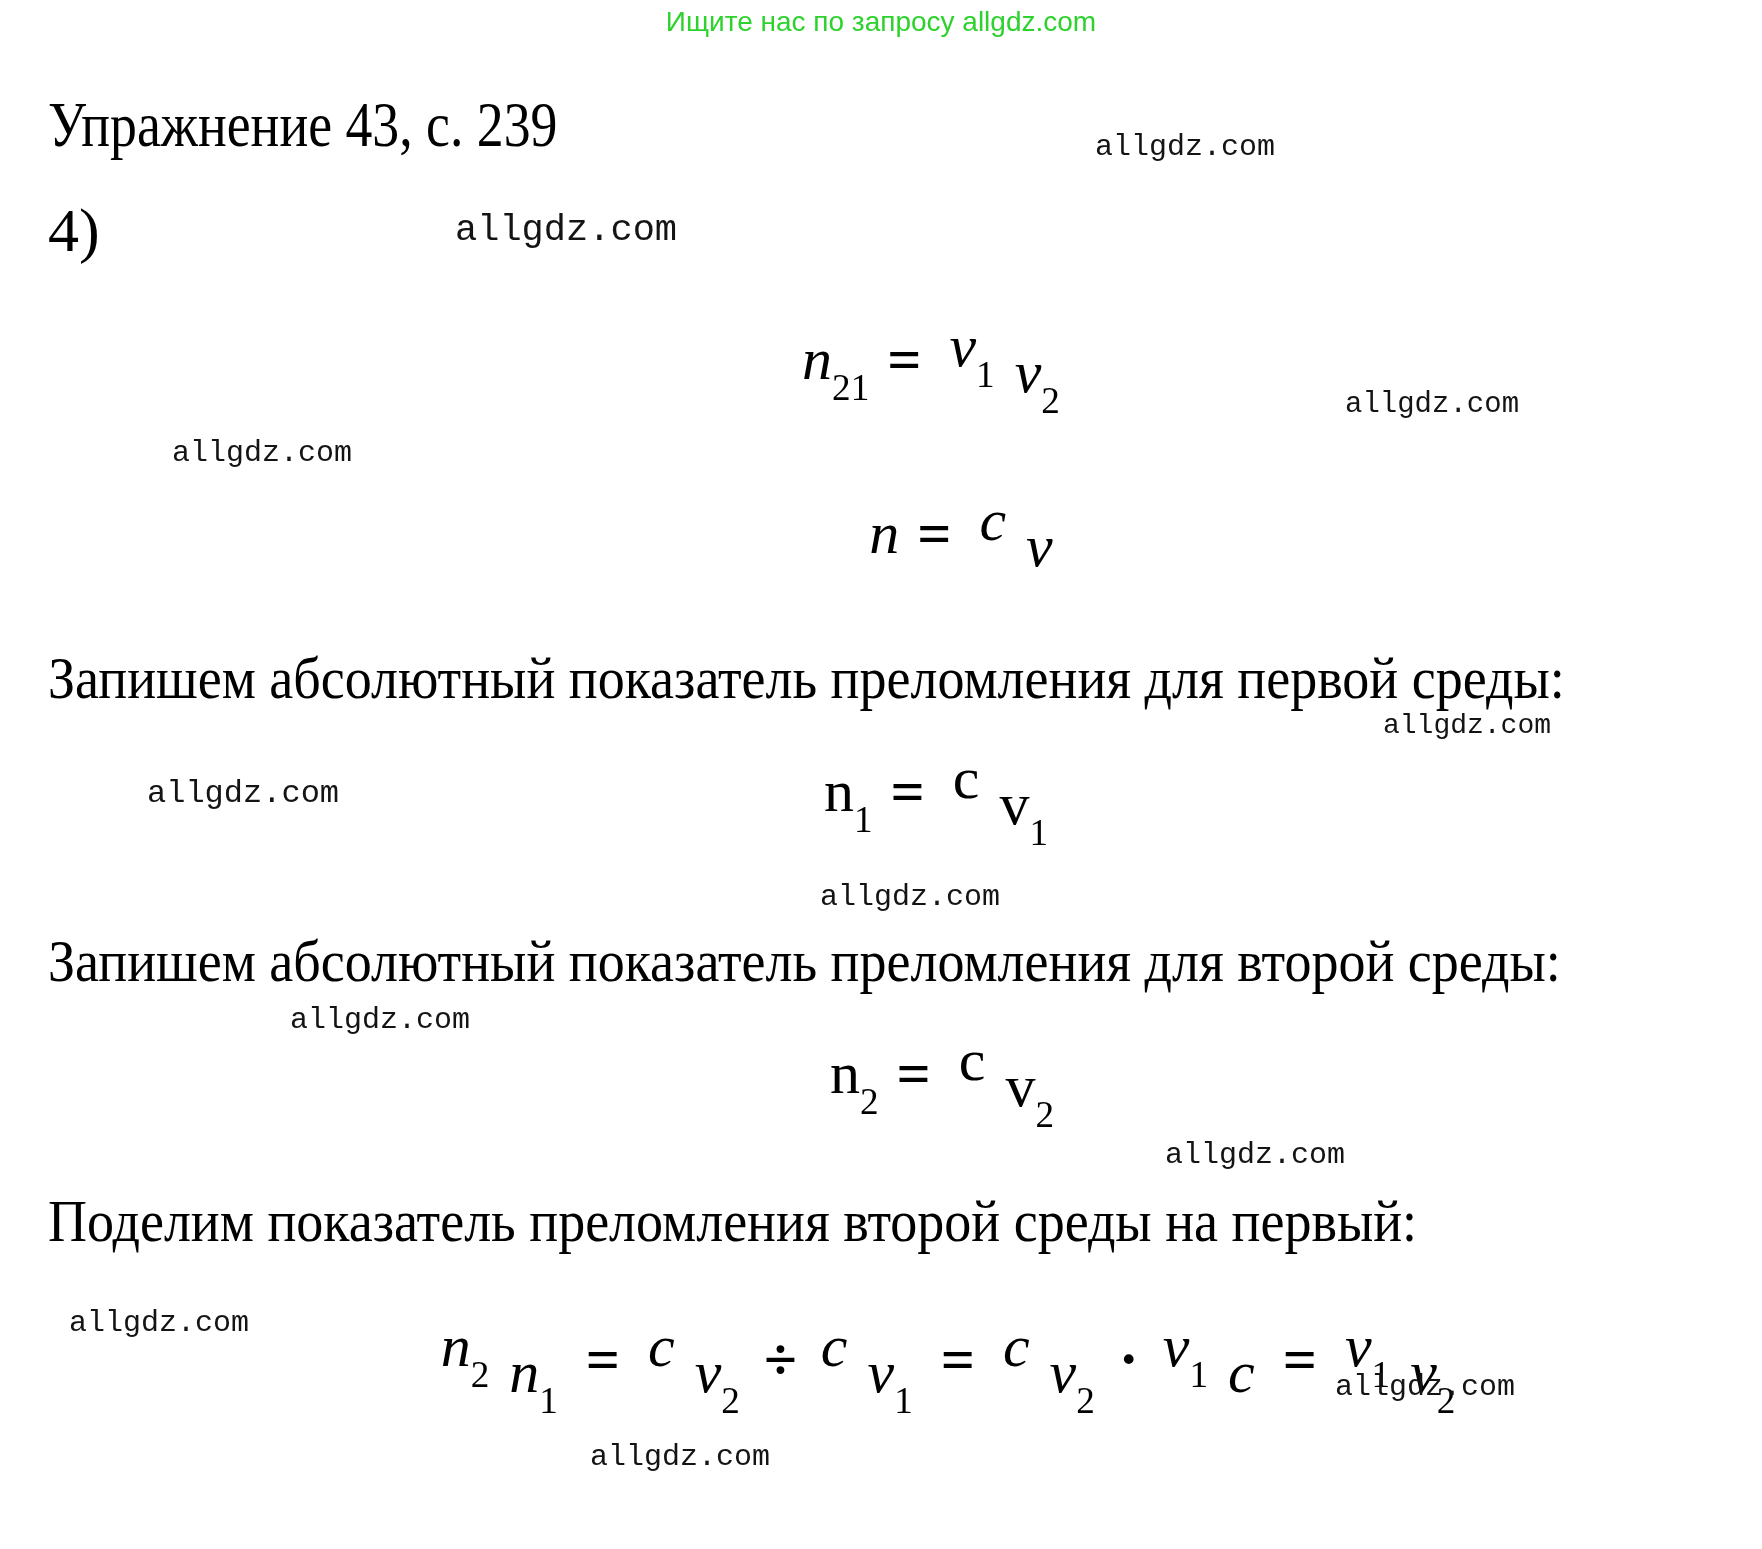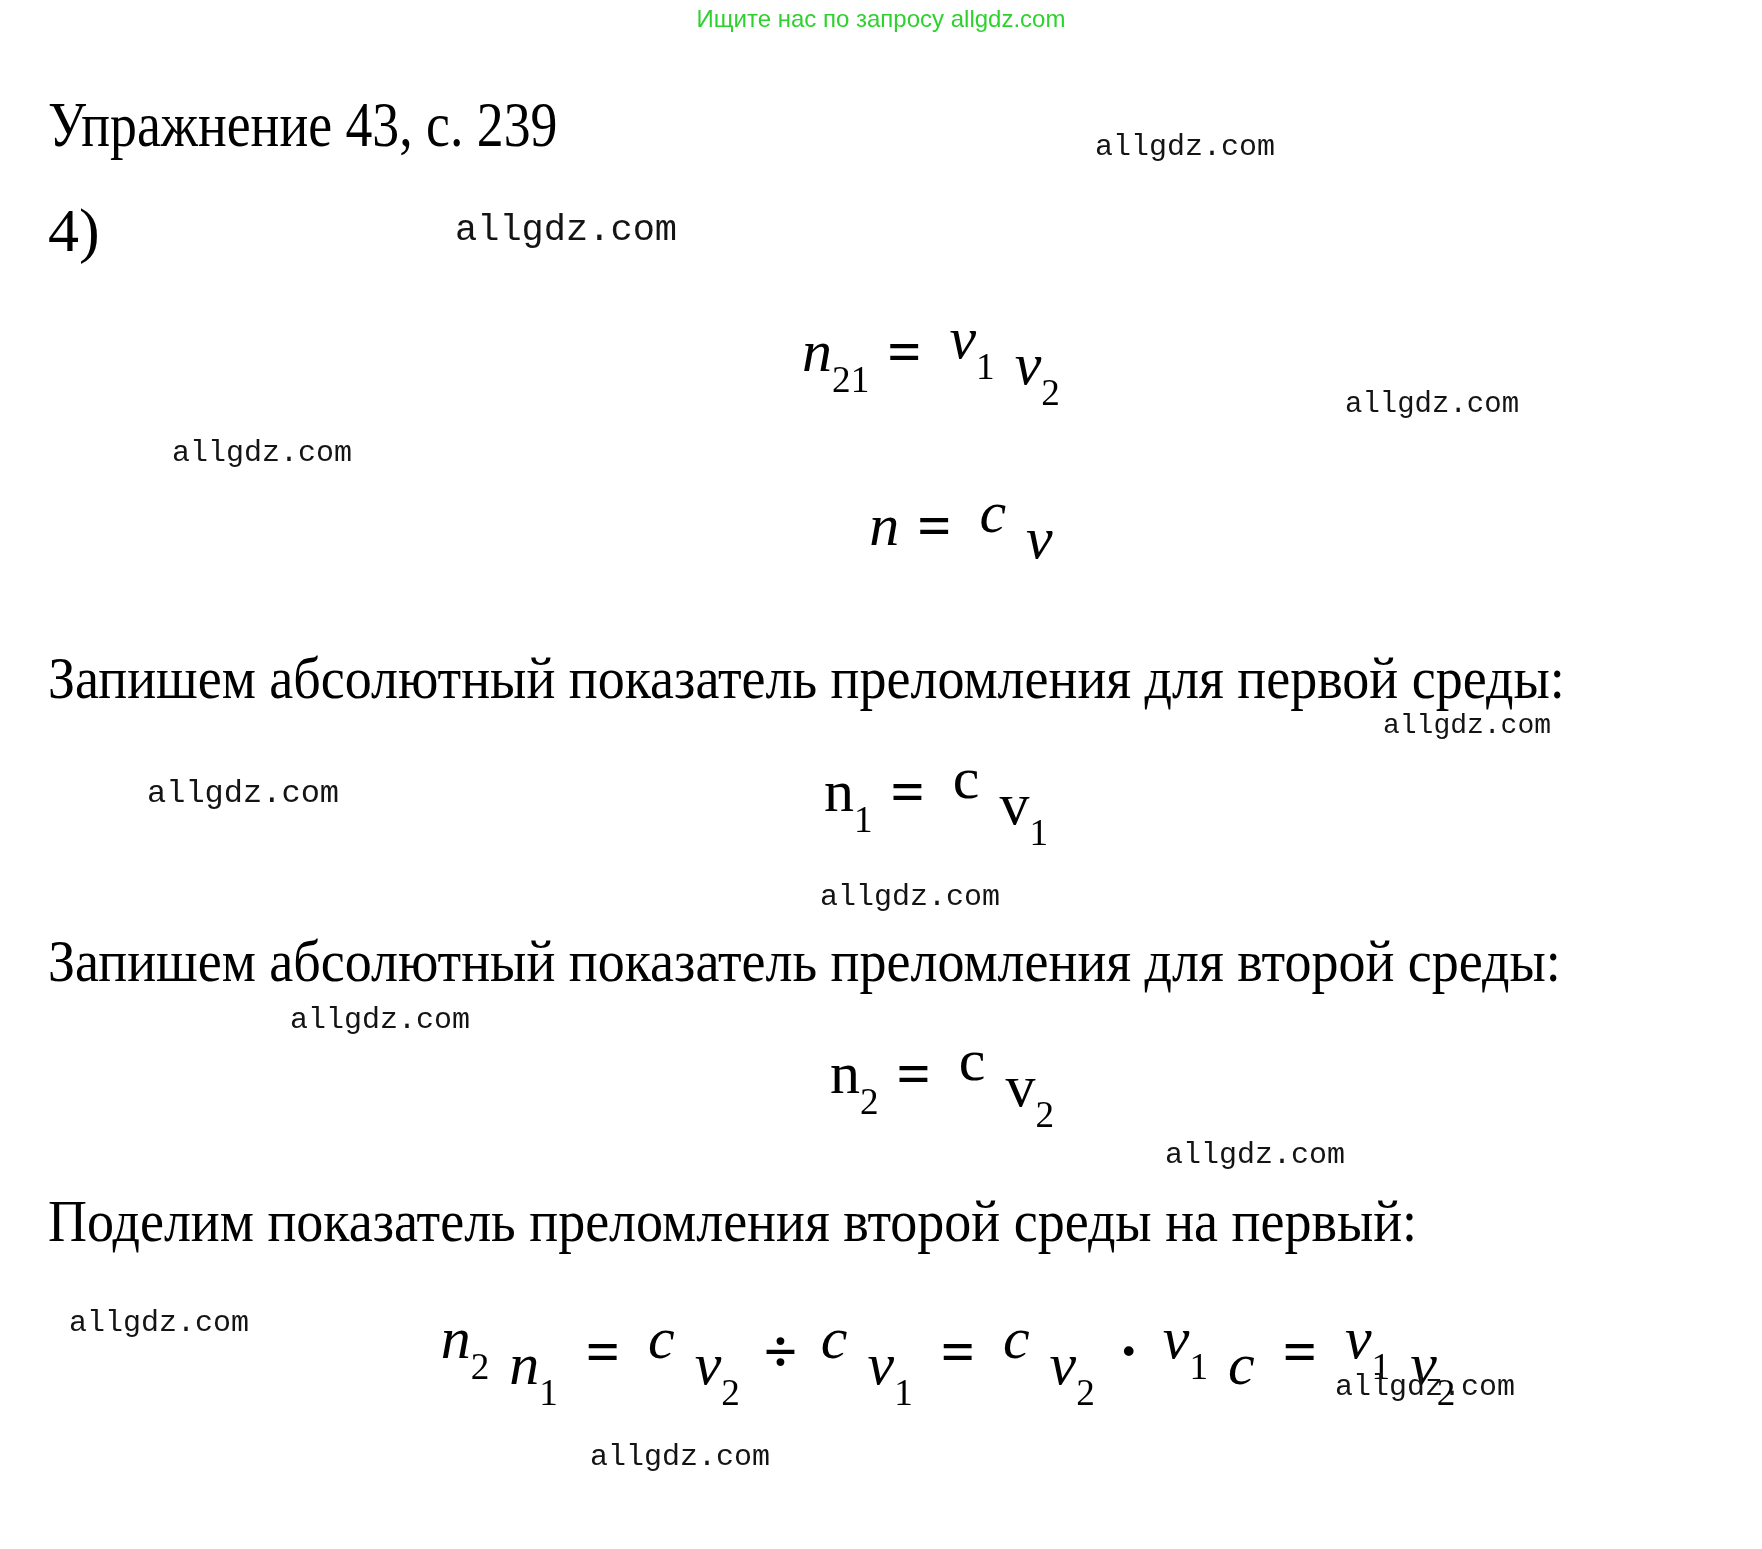--- a/index.html
+++ b/index.html
@@ -6,21 +6,21 @@
   body{
     width:1762px;height:1549px;background:#ffffff;
     font-family:"Liberation Serif",serif;color:#000;
     position:relative;overflow:hidden;
   }
   .page{position:relative;width:100%;height:100%;}
 
   
   .banner{
     position:absolute;top:4px;left:0;right:0;text-align:center;
-    font-family:"Liberation Sans",sans-serif;font-size:24px;line-height:1.25;
+    font-family:"Liberation Sans",sans-serif;font-size:28px;line-height:1.25;
     color:#2dd22d;
   }
 
   
   .title{
     position:absolute;left:48px;top:90px;margin:0;
     font-size:64px;font-weight:normal;line-height:1.1;
     transform:scaleX(0.84);transform-origin:left center;white-space:nowrap;
   }
   .item-num{
@@ -63,21 +63,21 @@
   .row-f1{top:308px;transform:translateX(55px);}
   .row-f2{top:482px;transform:translateX(85px);}
   .row-f3{top:748px;transform:translateX(60px);}
   .row-f4{top:1030px;transform:translateX(66px);}
   .row-f5{top:1308px;transform:translateX(67px);}
 
   .formula{
     display:flex;align-items:center;
     font-family:"Liberation Serif",serif;font-size:60px;color:#000;
   }
-  .mi{font-style:italic;}
+  .mi{font-style:italic;margin-top:8px;}
   .upright{font-style:normal;}
   .frac{display:inline-flex;flex-direction:row;vertical-align:middle;}
   .frac .num,.frac .den{line-height:1;padding:0 10px;white-space:nowrap;}
   .frac .num{padding-bottom:10px;}
   .frac .den{padding-top:26px;}
   .fbar{align-self:stretch;height:5px;background:#000;}
   sub{font-size:0.62em;font-style:normal;line-height:0;position:relative;top:0.22em;}
   .eq{margin:0 18px;font-weight:600;font-style:normal;}
   .op{margin:0 14px;font-style:normal;font-weight:600;}
 

